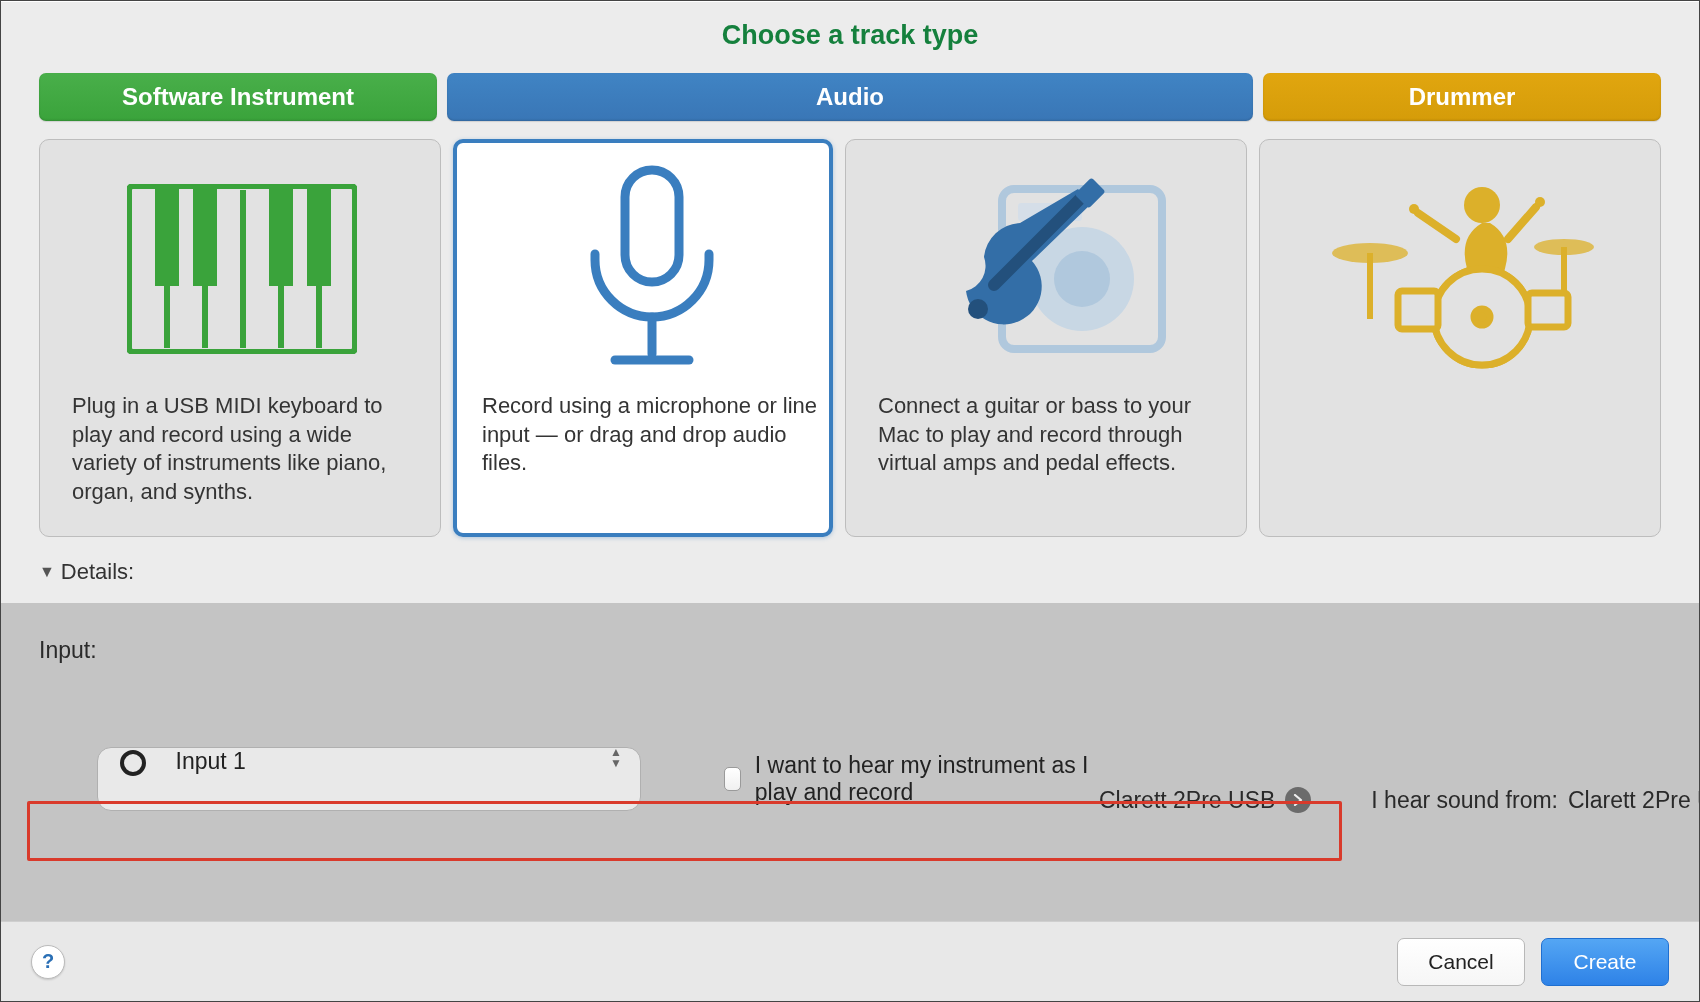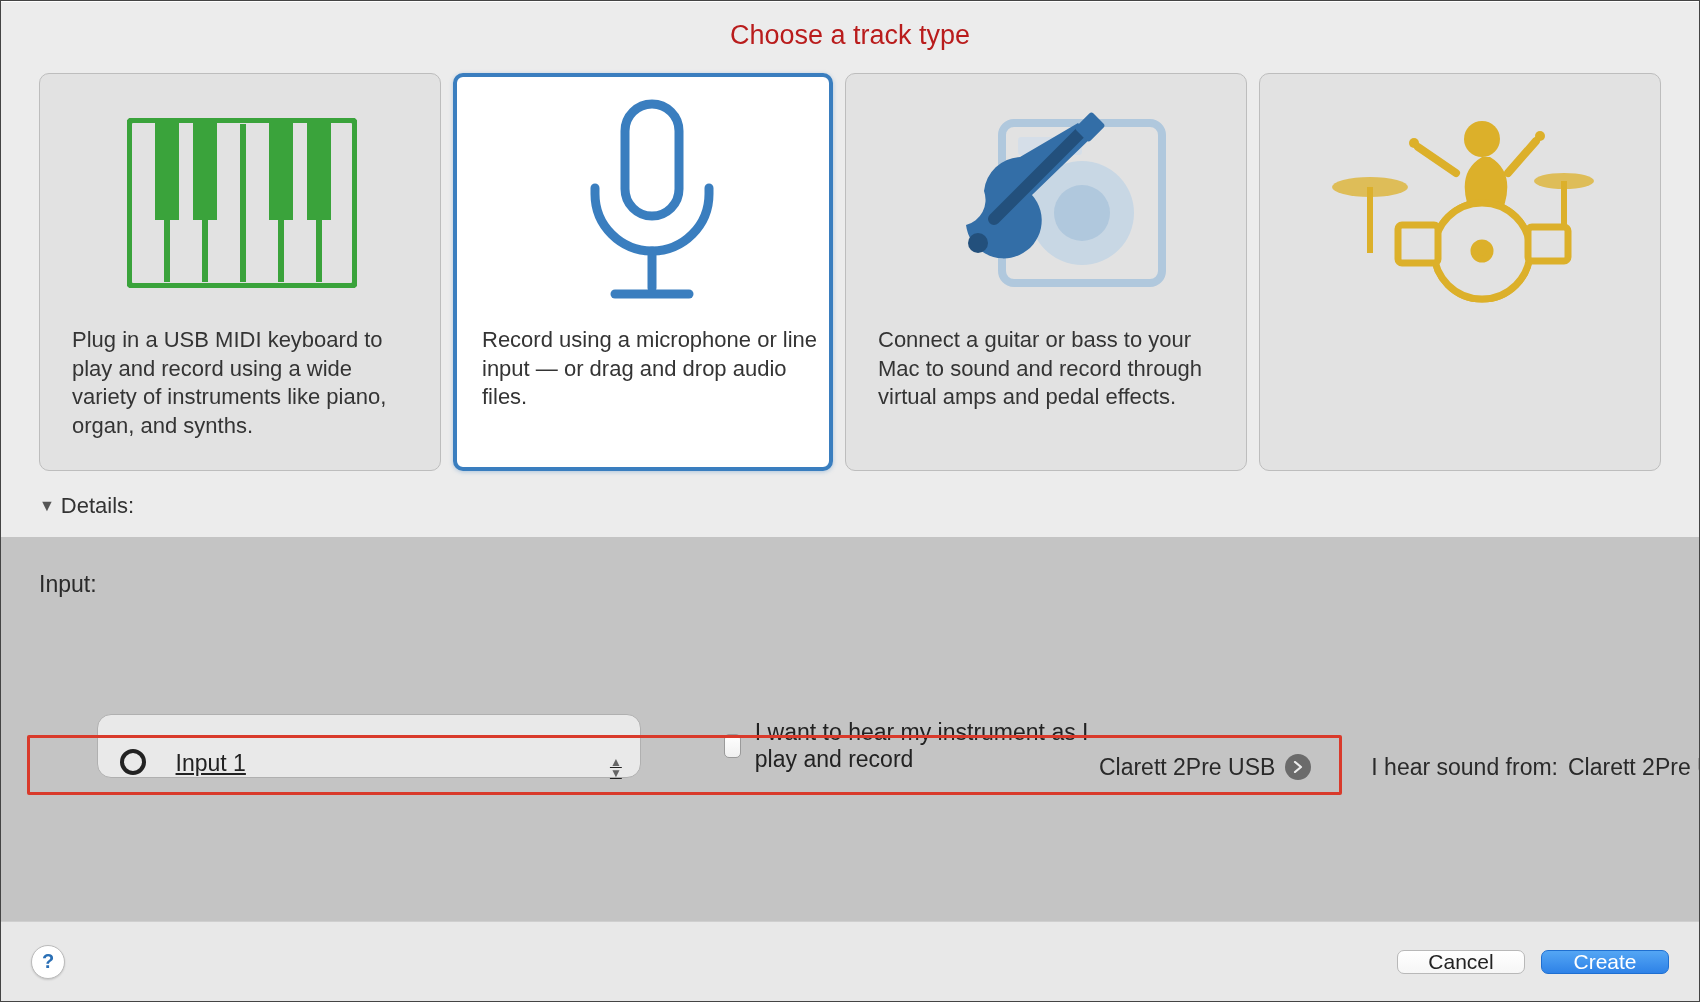--- a/index.html
+++ b/index.html
@@ -16,22 +16,22 @@
   }
   
   .upper {
     background: #ececec;
     padding-top: 18px;
     border-top: 1px solid #fff;
   }
   .title {
     text-align: center;
     font-size: 27px;
-    font-weight: 400;
-    color: #b91c1c;
+    font-weight: 700;
+    color: #15803d;
     margin-bottom: 22px;
   }
   .categories {
     display: flex;
     gap: 10px;
     padding: 0 38px;
     margin-bottom: 18px;
   }
   .cat-btn {
     height: 48px;
@@ -114,27 +114,26 @@
     align-items: center;
     gap: 60px;
   }
   .input-select {
     width: 770px;
     height: 64px;
     background: #e9e9e9;
     border: 1px solid #b0b0b0;
     border-radius: 14px;
     display: flex;
-    align-items: flex-end;
+    align-items: flex-start;
     padding: 0 16px 0 20px;
     font-size: 23px;
     color: #222;
     cursor: pointer;
     position: relative;
-    text-decoration: underline;
   }
   .input-select .circle-icon svg { margin-right: 28px; }
   .input-select .stepper {
     margin-left: auto;
     font-size: 12px;
     color: #666;
     line-height: 0.7;
     padding-right: 2px;
     display: flex;
     flex-direction: column;
@@ -199,21 +198,21 @@
   .help-btn {
     width: 34px; height: 34px; border-radius: 50%;
     background: #fff; border: 1px solid #bbb;
     color: #2a6fb5; font-weight: 700;
     display: flex; align-items: center; justify-content: center;
     font-size: 20px; cursor: pointer;
     box-shadow: 0 1px 2px rgba(0,0,0,.15);
   }
   .footer-spacer { flex: 1; }
   .btn {
-    height: 24px;
+    height: 48px;
     min-width: 128px;
     padding: 0 24px;
     border-radius: 7px;
     font-size: 21px;
     display: flex; align-items: center; justify-content: center;
     cursor: pointer;
     margin-left: 16px;
     border: 1px solid #b8b8b8;
   }
   .btn-default {
@@ -226,20 +225,31 @@
     border: 1px solid #1f6fd0;
   }
   svg { display: block; }
 </style>
 </head>
 <body>
 
 <div class="upper">
   <div class="title">Choose a track type</div>
 
+  <div class="categories">
+    <div class="cat-btn cat-green">
+      <span>Software Instrument</span>
+    </div>
+    <div class="cat-btn cat-blue">
+      <span>Audio</span>
+    </div>
+    <div class="cat-btn cat-yellow">
+      <span>Drummer</span>
+    </div>
+  </div>
 
   <div class="cards">
 
     <div class="card">
       <div class="card-icon">
         <svg width="230" height="170" viewBox="0 0 230 170">
           <rect x="2" y="2" width="226" height="166" rx="4" fill="none" stroke="#3aa33b" stroke-width="6"></rect>
           <g fill="none" stroke="#3aa33b" stroke-width="6">
             <line x1="40" y1="6" x2="40" y2="164"></line>
             <line x1="78" y1="6" x2="78" y2="164"></line>
@@ -282,21 +292,21 @@
             <circle cx="164" cy="110" r="28" fill="#8fb7da"></circle>
           </g>
           <g transform="translate(10,10)">
             <path d="M150 10 l14 14 l-60 58 a38 38 0 1 1 -66 30 a26 26 0 0 0 18 -34 a38 38 0 0 1 36 -34 z" fill="#336ea7"></path>
             <line x1="158" y1="14" x2="66" y2="106" stroke="#23507c" stroke-width="12" stroke-linecap="round"></line>
             <circle cx="50" cy="130" r="10" fill="#23507c"></circle>
             <rect x="152" y="2" width="20" height="24" rx="3" fill="#336ea7" transform="rotate(45 162 14)"></rect>
           </g>
         </svg>
       </div>
-      <div class="card-desc">Connect a guitar or bass to your Mac to sound and record through virtual amps and pedal effects.</div>
+      <div class="card-desc">Connect a guitar or bass to your Mac to play and record through virtual amps and pedal effects.</div>
     </div>
 
     <div class="card">
       <div class="card-icon">
         <svg width="280" height="200" viewBox="0 0 280 200">
           <g fill="#dcb02a">
             <ellipse cx="48" cy="84" rx="38" ry="10" opacity="0.75"></ellipse>
             <line x1="48" y1="84" x2="48" y2="150" stroke="#dcb02a" stroke-width="6"></line>
             <ellipse cx="242" cy="78" rx="30" ry="8" opacity="0.75"></ellipse>
             <line x1="242" y1="78" x2="242" y2="150" stroke="#dcb02a" stroke-width="6"></line>

